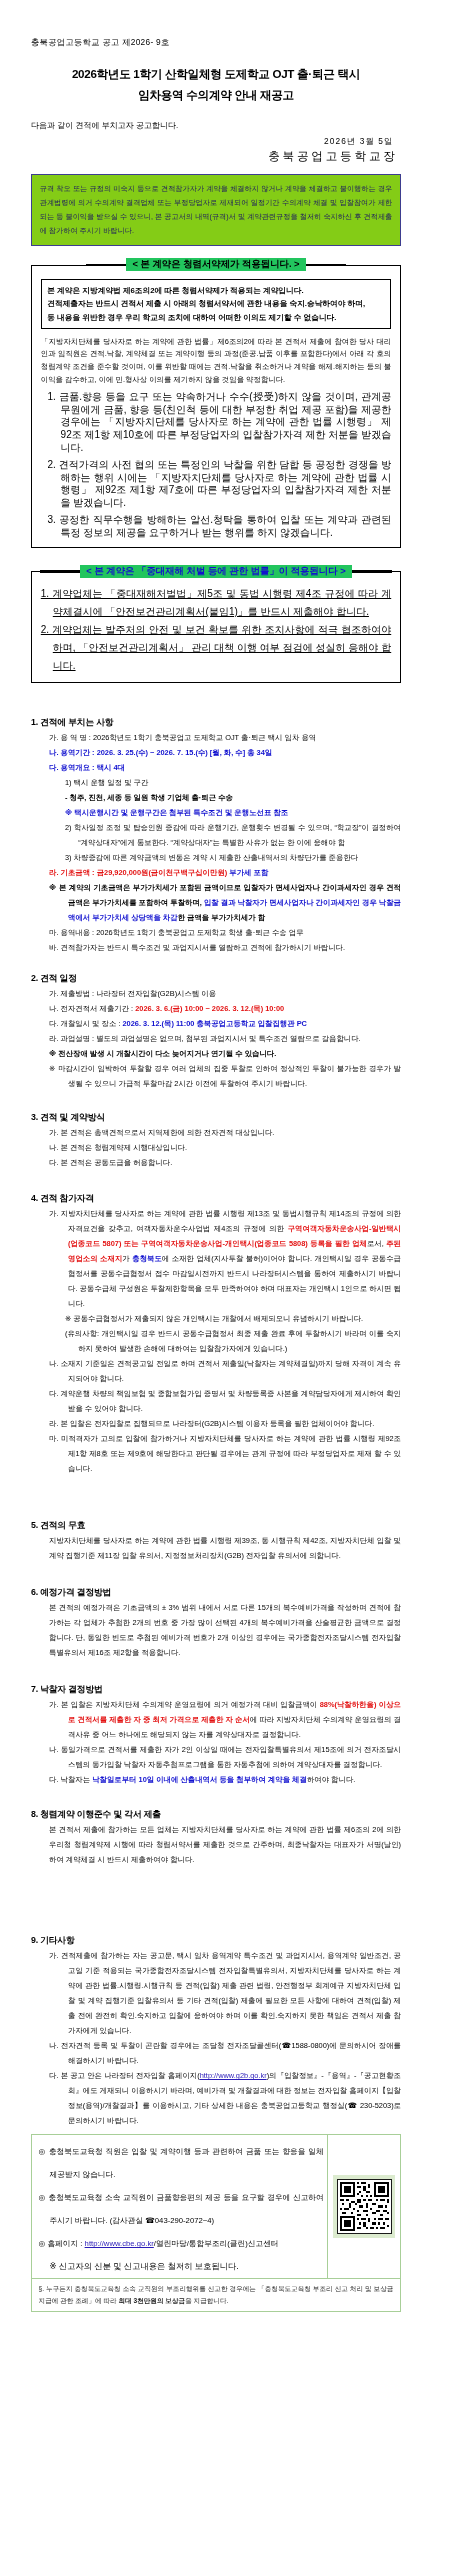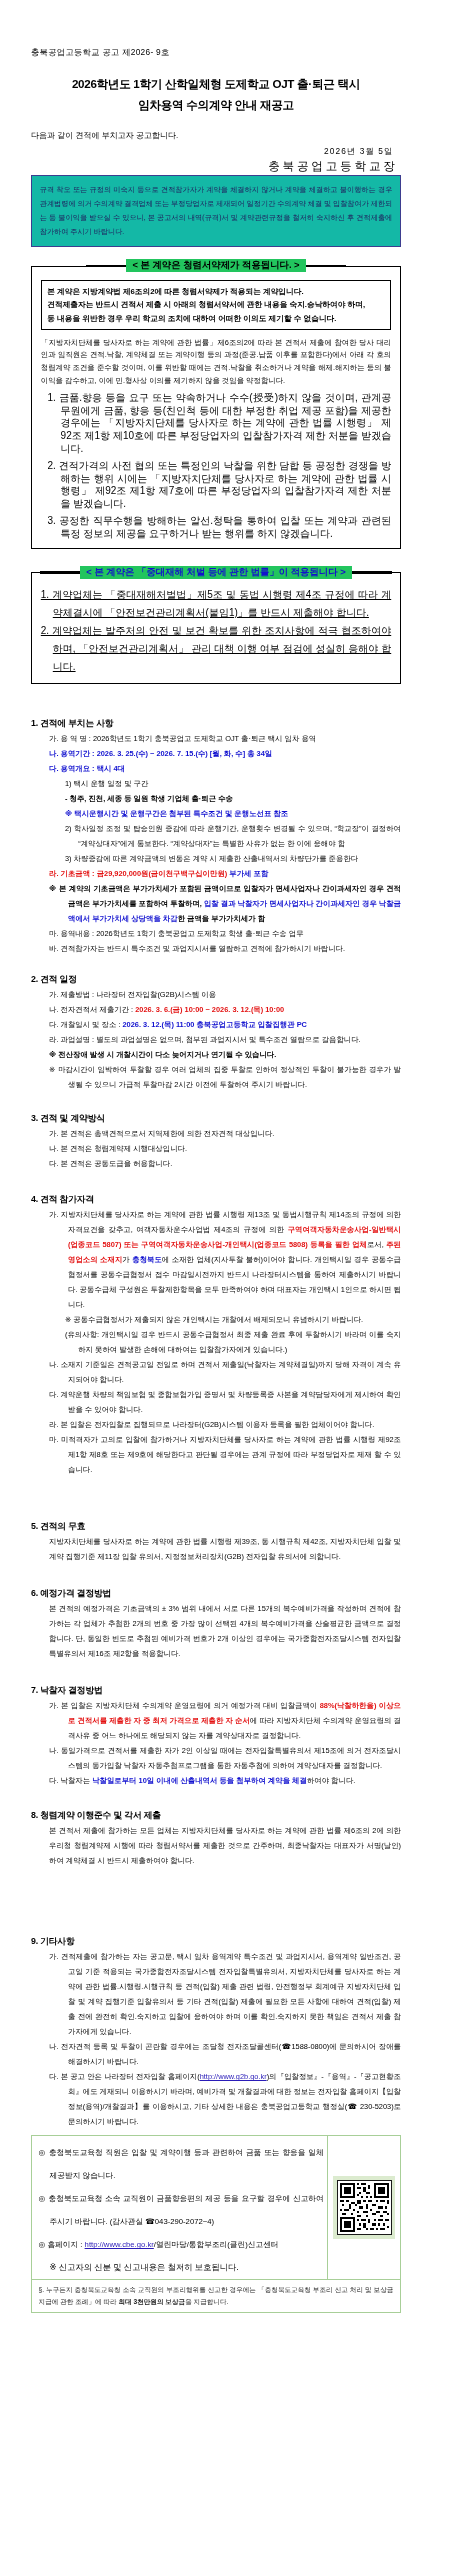--- a/index.html
+++ b/index.html
@@ -1,27 +1,27 @@
 <!DOCTYPE html>
 <html style="font-size:8.8px"><head>
 <meta charset="utf-8">
 <style>
   html,body { margin:0; padding:0; background:#ffffff; }
   body { width:455px; font-family:"Liberation Sans","DejaVu Sans",sans-serif; color:#000; }
-  .page { width:444px; height:2576px; box-sizing:border-box; padding:47px 43px 0 31px; overflow:hidden; }
+  .page { width:444px; height:2576px; box-sizing:border-box; padding:37px 43px 0 31px; overflow:hidden; }
   p, div { margin:0; }
 
   .notice-no { font-size:8.3px; letter-spacing:0.3px; }
   .doc-title { margin-top:15.4px; text-align:center; font-size:11.6px; font-weight:800; line-height:21px; letter-spacing:-0.3px; }
   .intro { margin-top:14.3px; font-size:8px; }
   .date-line { margin-top:5.5px; text-align:right; font-size:8.3px; letter-spacing:1.1px; padding-right:7.7px; }
   .issuer { margin-top:2.2px; text-align:right; font-size:11.6px; letter-spacing:2.8px; font-family:"Liberation Serif","DejaVu Serif",serif; padding-right:3.3px; }
 
-  .warn-box { margin-top:1px; border:1.1px solid #3d3d8f; background:#14b8a6; color:#20205e;
-              font-size:7.2px; line-height:14px; padding:6.6px 7.7px; text-align:justify;font-family:Liberation Serif, serif; }
+  .warn-box { margin-top:10px; border:1.1px solid #3d3d8f; background:#84cc16; color:#20205e;
+              font-size:7.2px; line-height:14px; padding:6.6px 7.7px; text-align:justify; }
 
   .titled-box { position:relative; border:1.1px solid #000; padding:13.2px 8.8px 7.7px; }
   .pledge-box { margin-top:19px; }
   .safety-box { margin-top:23px; padding-bottom:6.6px; }
   .box-title-row { position:absolute; top:-7.2px; left:0; right:0; display:flex; align-items:center; justify-content:center; }
   .box-title-row .bar { height:2.2px; background:#000; width:40px; flex:0 0 auto; }
   .box-title { background:#22c55e; padding:0 6.6px; font-size:9.4px; font-weight:800; white-space:nowrap; }
   .box-title.blue-title { color:#1212cc; }
 
   .inner-box { border:1.1px solid #000; padding:4.4px 5.5px; font-size:7.7px; font-weight:700; line-height:13.2px; }

